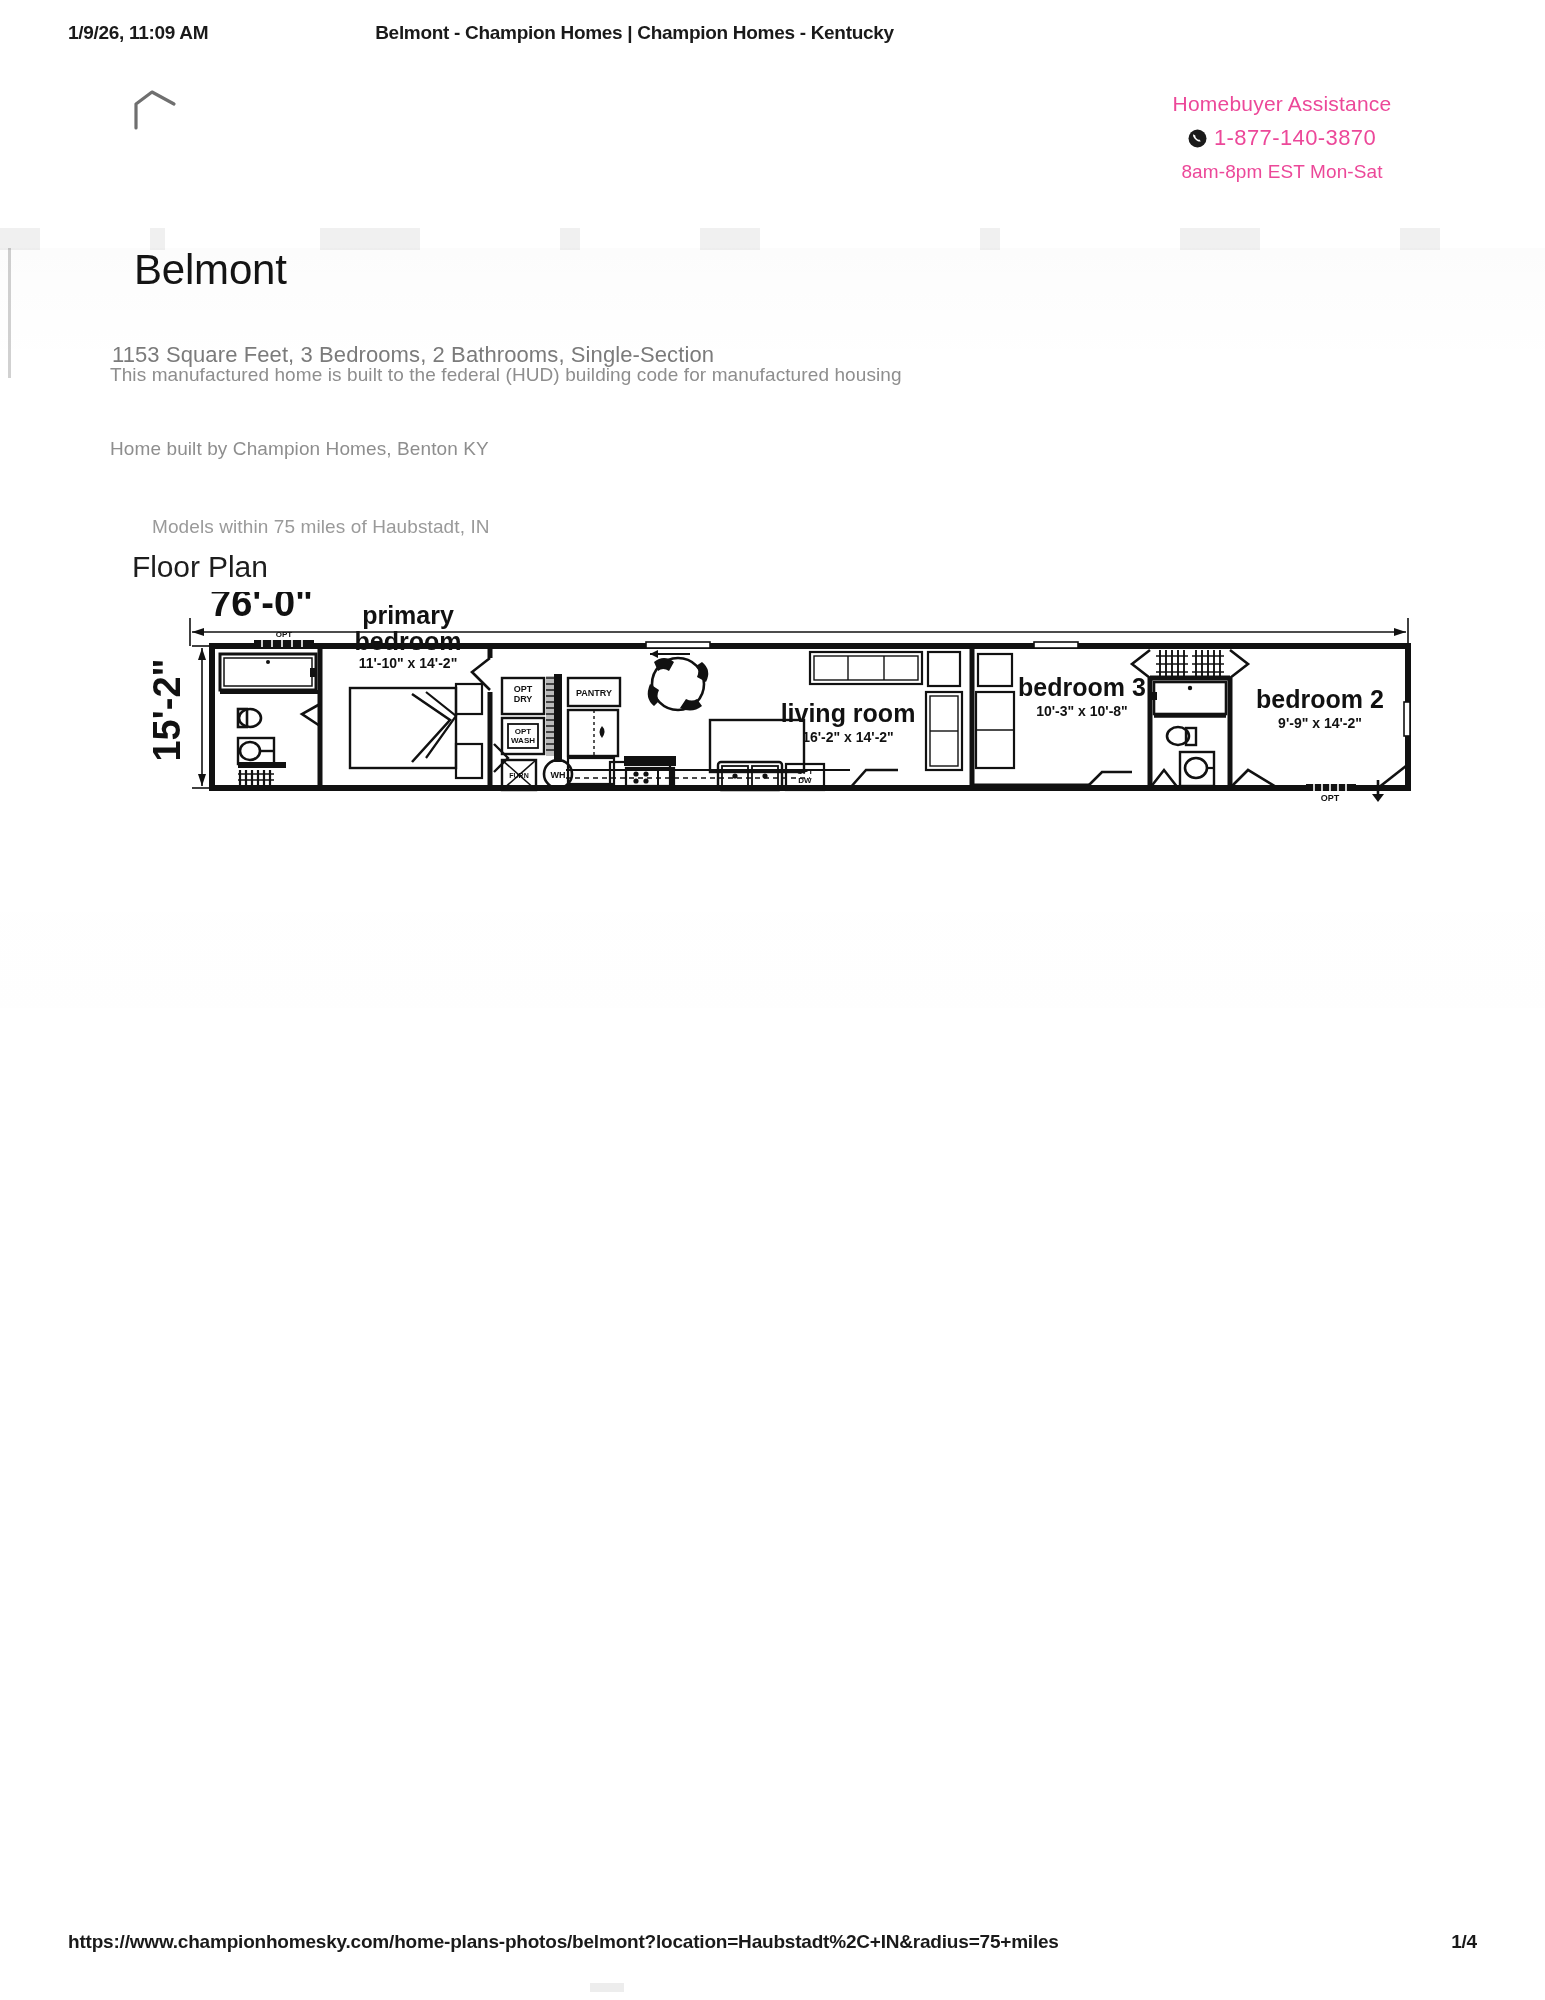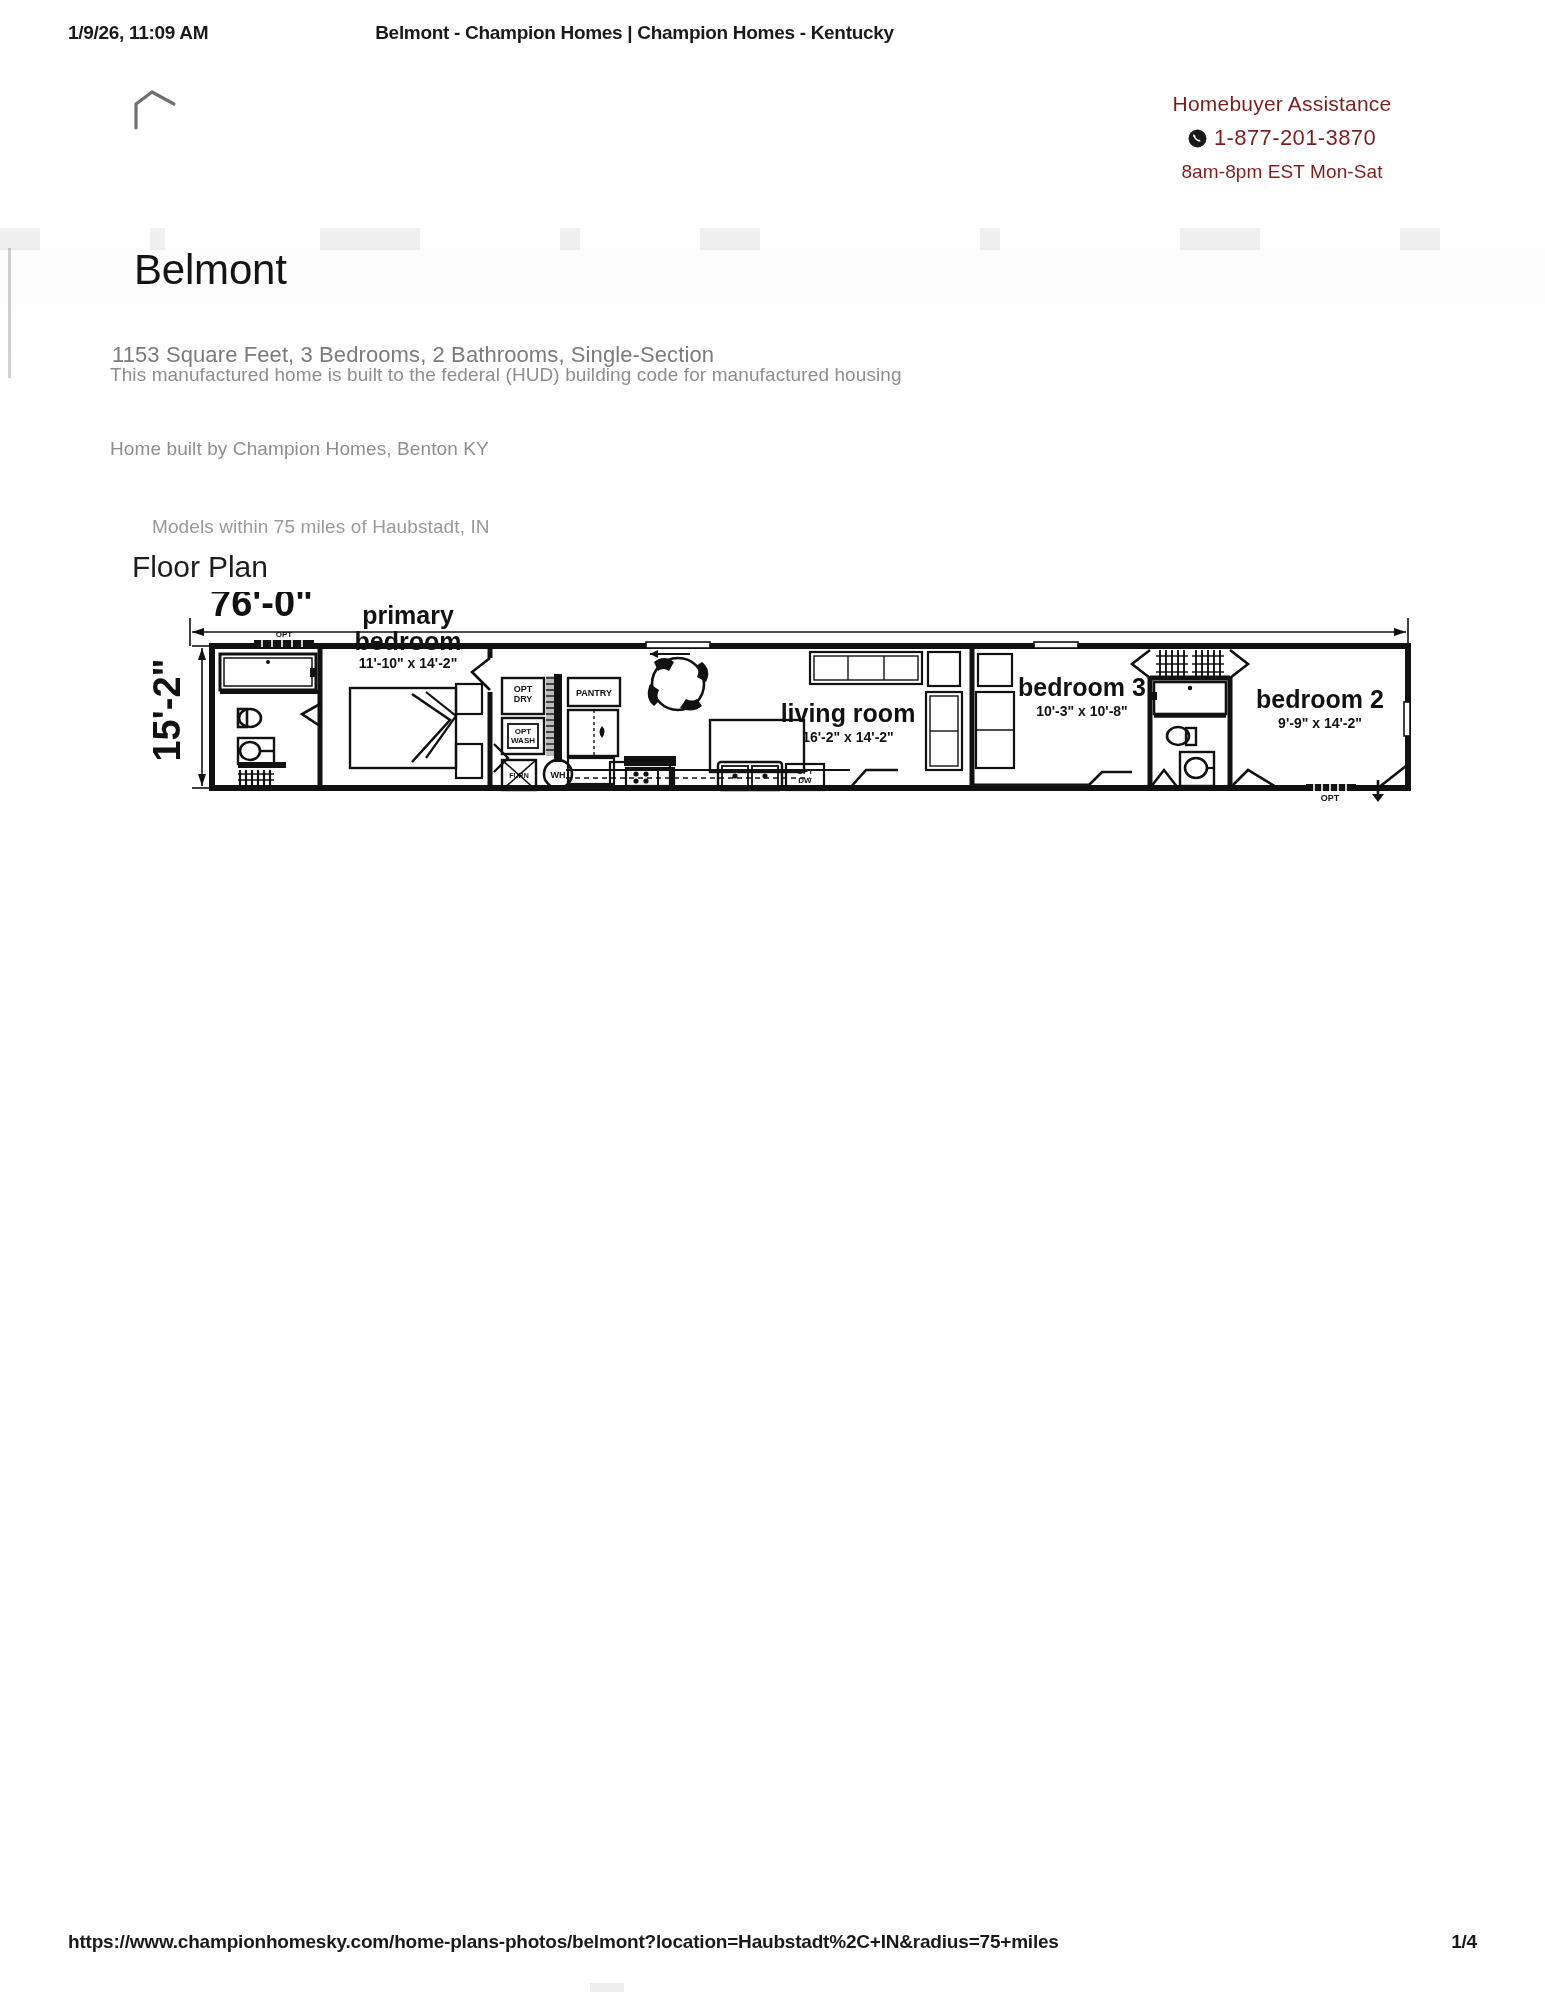--- a/index.html
+++ b/index.html
@@ -54,21 +54,21 @@
     height: 44px;
   }
 
   
   .contact-block {
     position: absolute;
     right: 98px;
     top: 92px;
     width: 330px;
     text-align: center;
-    color: #7f1d1d;
+    color: #ec4899;
   }
   .contact-title {
     font-size: 21px;
     letter-spacing: 0.2px;
     margin-bottom: 9px;
   }
   .contact-phone-row {
     display: flex;
     align-items: center;
     justify-content: center;
@@ -229,21 +229,21 @@
 
 <div class="contact-block">
   <div class="contact-title">Homebuyer Assistance</div>
   <div class="contact-phone-row">
     <span class="phone-icon">
       <svg width="19" height="19" viewBox="0 0 19 19">
         <circle cx="9.5" cy="9.5" r="9" fill="#1a1a1a"></circle>
         <path d="M5.4 5.2c-.5.8-.4 1.9.3 3.1.9 1.7 2.6 3.2 4.2 3.9 1.2.5 2.2.5 2.9 0l-1.6-1.7c-.4.2-.9.2-1.4-.1-.8-.4-1.7-1.3-2.2-2.2-.3-.6-.3-1.1-.1-1.4L5.4 5.2z" fill="#ffffff"></path>
       </svg>
     </span>
-    <span class="contact-phone">1-877-201-3870</span>
+    <span class="contact-phone">1-877-140-3870</span>
   </div>
   <div class="contact-hours">8am-8pm EST Mon-Sat</div>
 </div>
 
 <div class="ghost-band"></div>
 <div class="ghost-band-2"></div>
 <div class="ghost-edge"></div>
 
 <div class="model-name">Belmont</div>
 <div class="spec-line">1153 Square Feet, 3 Bedrooms, 2 Bathrooms, Single-Section</div>

